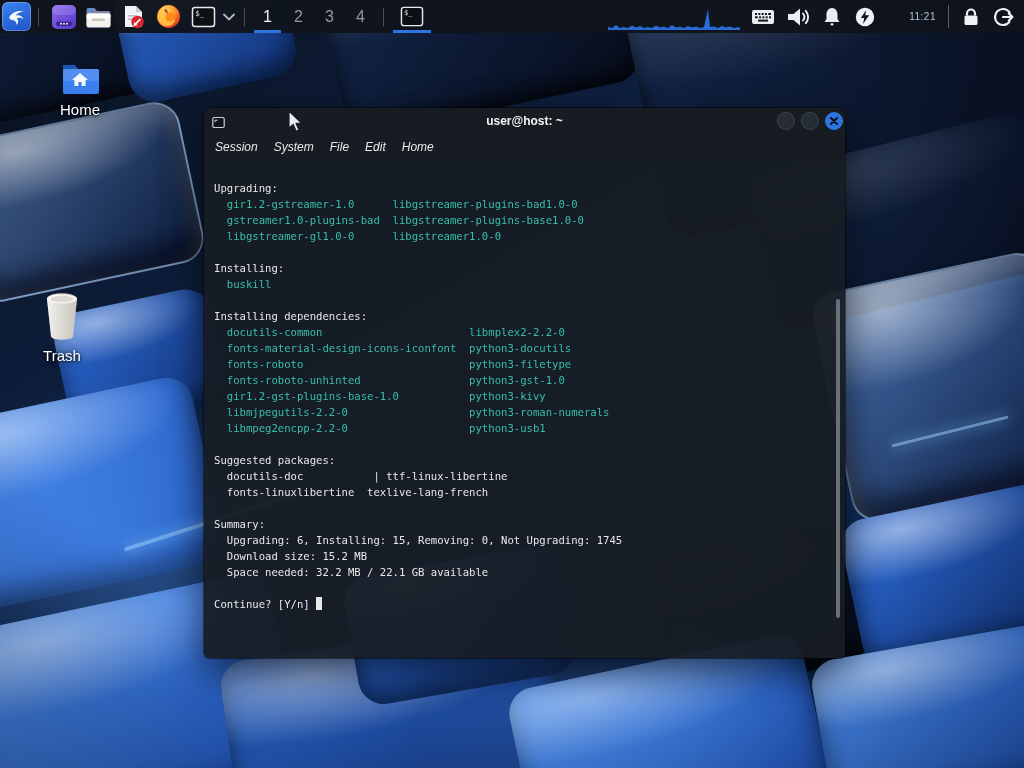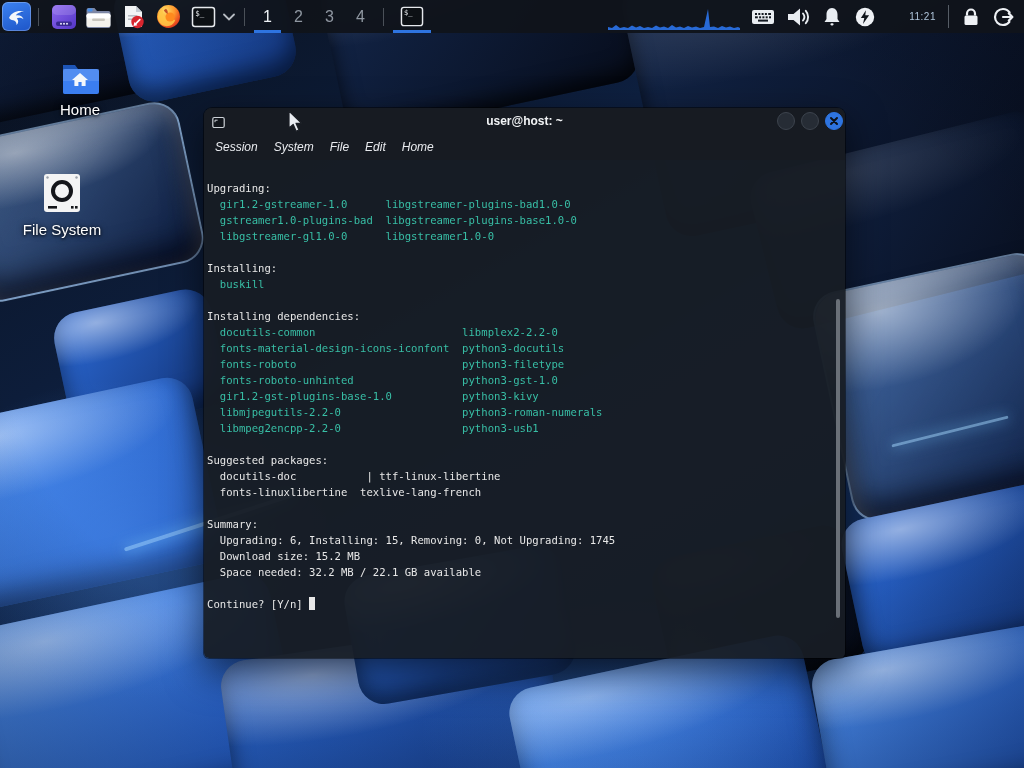--- a/index.html
+++ b/index.html
@@ -53,21 +53,21 @@
     box-shadow:0 14px 38px rgba(0,0,0,.6),0 0 0 1px rgba(0,0,0,.45);}
   .titlebar{position:relative;height:26px;border-radius:8px 8px 0 0;background:var(--titlebar-bg,#171b22);}
   .tb-icon{position:absolute;left:8px;top:7px;}
   .tb-title{position:absolute;left:0;right:0;top:0;height:26px;display:flex;align-items:center;justify-content:center;
     color:#f2f4f6;font-size:12px;font-weight:bold;}
   .tb-btns{position:absolute;right:2px;top:4px;display:flex;gap:6px;}
   .wbtn{width:18px;height:18px;border-radius:50%;background:#262c35;border:1px solid #3c434d;box-sizing:border-box;}
   .wbtn.close{background:var(--accent-blue,#2e74e0);border-color:#2e74e0;display:flex;align-items:center;justify-content:center;}
   .menubar{height:26px;display:flex;align-items:center;padding-left:3px;background:var(--titlebar-bg,#171b22);}
   .menu-item{padding:4px 8px;font-size:12px;color:#e8eaee;font-style:italic;}
-  .term{position:absolute;left:0;right:0;top:52px;bottom:0;padding:20px 10px 0 3px;overflow:hidden;
+  .term{position:absolute;left:0;right:0;top:52px;bottom:0;padding:20px 10px 0 10px;overflow:hidden;
     font-family:"DejaVu Sans Mono",monospace;font-size:10.6px;line-height:16px;white-space:pre;}
   .tline{height:16px;}
   .c-fg{color:var(--terminal-fg,#e8e8e8);}
   .c-pkg{color:var(--terminal-accent,#38bfa6);}
   .tcursor{display:inline-block;width:6.4px;height:13px;background:var(--terminal-fg,#e8e8e8);
     vertical-align:-2px;}
   .sbar{position:absolute;right:5px;top:191px;width:4px;height:319px;border-radius:2px;
     background:var(--scrollbar-thumb,#6a7078);}
 
   .mouse{position:absolute;left:288px;top:110px;z-index:80;}
@@ -106,35 +106,39 @@
       <svg width="38" height="34" viewBox="0 0 38 34">
         <path d="M2 5 h12 l3 4 h19 v23 a2 2 0 0 1 -2 2 H4 a2 2 0 0 1 -2 -2 Z" fill="#1d55b8"></path>
         <rect x="2" y="9" width="36" height="25" rx="2" fill="#3b7ef0"></rect>
         <rect x="2" y="9" width="36" height="12" fill="rgba(255,255,255,.12)"></rect>
         <path d="M19 13 l8 7 h-2.4 v6 h-4 v-4 h-3.2 v4 h-4 v-6 H11 Z" fill="#f4f7fb"></path>
       </svg>
     </div>
     <div class="lbl">Home</div>
   </div>
 
-  <div class="dicon" style="left:14px;top:172px;">
+
+  <div class="dicon" style="left:14px;top:292px;">
     <div class="ic">
-      <svg width="40" height="42" viewBox="0 0 40 42">
-        <rect x="2" y="2" width="36" height="38" rx="3" fill="#f4f4f4"></rect>
-        <circle cx="20" cy="19" r="9" fill="none" stroke="#15161a" stroke-width="4"></circle>
-        <rect x="6" y="34" width="9" height="2.6" fill="#15161a"></rect>
-        <rect x="29" y="34" width="2.6" height="2.6" fill="#15161a"></rect>
-        <rect x="33" y="34" width="2.6" height="2.6" fill="#15161a"></rect>
-        <circle cx="5.5" cy="5.5" r="1.2" fill="#9aa0a8"></circle>
-        <circle cx="34.5" cy="5.5" r="1.2" fill="#9aa0a8"></circle>
-      </svg>
-    </div>
-    <div class="lbl">File System</div>
-  </div>
-
+      <svg width="40" height="48" viewBox="0 0 40 48">
+        <path d="M5 7 C5 3.5 12 1.5 20 1.5 C28 1.5 35 3.5 35 7 L31 44 C31 46.5 26 47.5 20 47.5 C14 47.5 9 46.5 9 44 Z" fill="#e7e5e0"></path>
+        <path d="M5 7 C5 3.5 12 1.5 20 1.5 C28 1.5 35 3.5 35 7 L31 44 C31 46.5 26 47.5 20 47.5 C14 47.5 9 46.5 9 44 Z" fill="url(#tg)" opacity=".5"></path>
+        <defs>
+            <linearGradient id="tg" x1="0" y1="0" x2="1" y2="0">
+          <stop offset="0" stop-color="#ffffff"></stop>
+              <stop offset=".5" stop-color="#cfccc5"></stop>
+              <stop offset="1" stop-color="#a8a49c"></stop>
+        </linearGradient>
+          </defs>
+        <ellipse cx="20" cy="7" rx="15" ry="4.6" fill="#f6f5f2"></ellipse>
+        <ellipse cx="20" cy="7" rx="11.5" ry="3.2" fill="#dcd9d3"></ellipse>
+      </svg>
+    </div>
+    <div class="lbl">Trash</div>
+  </div>
 
   <div class="window">
     <div class="titlebar">
       <span class="tb-icon">
         <svg width="13" height="13" viewBox="0 0 13 13">
           <rect x="0.8" y="1.5" width="11.4" height="10" rx="1.5" fill="#10141a" stroke="#cdd2d8" stroke-width="1.2"></rect>
           <path d="M3 4.2 h2.6 M3 4.2 v2" stroke="#cdd2d8" stroke-width="1" fill="none"></path>
         </svg>
       </span>
       <div class="tb-title">user@host: ~</div>

